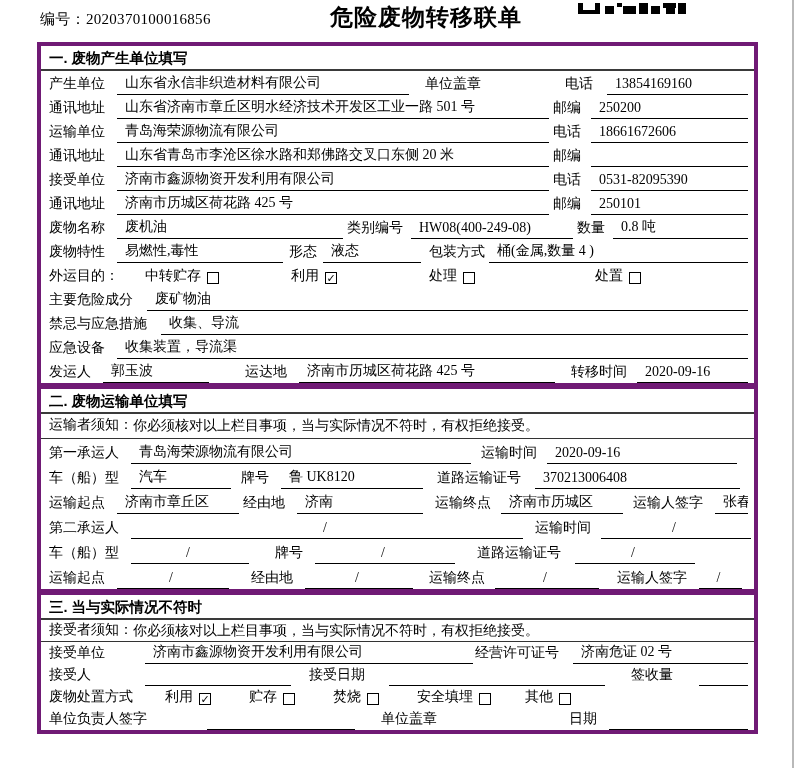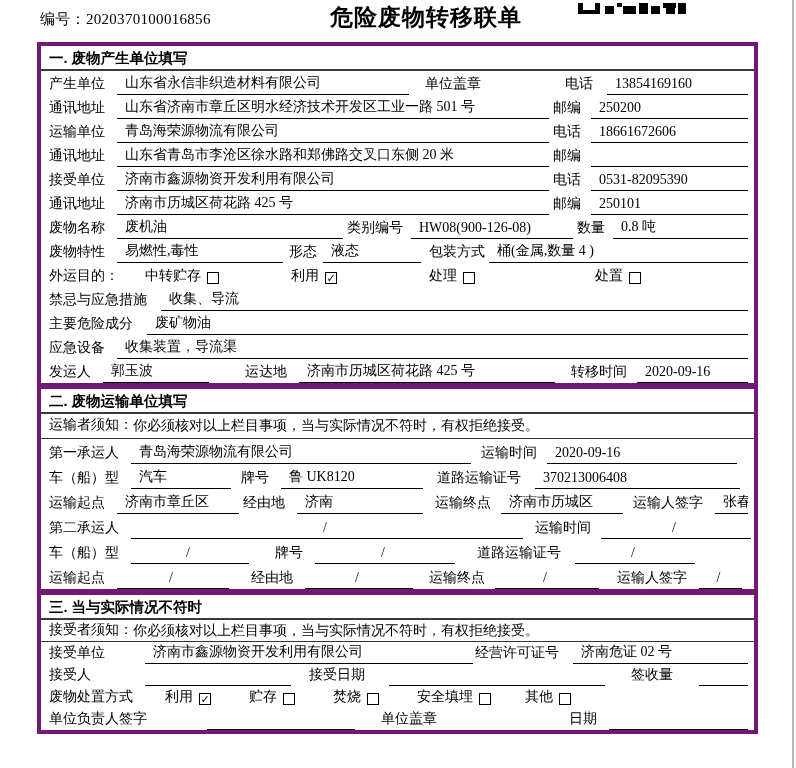--- a/index.html
+++ b/index.html
@@ -115,21 +115,21 @@
         <span class="lab" style="width:62px">通讯地址</span>
         <span class="val" style="width:432px">济南市历城区荷花路 425 号</span>
         <span class="lab" style="width:36px;padding-left:4px">邮编</span>
         <span class="val grow">250101</span>
       </div>
 
       <div class="row">
         <span class="lab" style="width:62px">废物名称</span>
         <span class="val" style="width:226px">废机油</span>
         <span class="lab" style="width:62px;padding-left:4px">类别编号</span>
-        <span class="val" style="width:162px">HW08(900-126-08)</span>
+        <span class="val" style="width:162px">HW08(400-249-08)</span>
         <span class="lab" style="width:34px;padding-left:4px">数量</span>
         <span class="val grow">0.8 吨</span>
       </div>
 
       <div class="row">
         <span class="lab" style="width:62px">废物特性</span>
         <span class="val" style="width:166px">易燃性,毒性</span>
         <span class="lab" style="width:34px;padding-left:6px">形态</span>
         <span class="val" style="width:98px">液态</span>
         <span class="lab" style="width:62px;padding-left:8px">包装方式</span>
@@ -150,27 +150,27 @@
         <span class="ck">
             <span></span>
           </span>
         <span class="ckrow-lab" style="margin-left:120px">处置</span>
         <span class="ck">
             <span></span>
           </span>
       </div>
 
       <div class="row">
+        <span class="lab" style="width:92px">主要危险成分</span>
+        <span class="val grow">废矿物油</span>
+      </div>
+
+      <div class="row">
         <span class="lab" style="width:106px">禁忌与应急措施</span>
         <span class="val grow">收集、导流</span>
-      </div>
-
-      <div class="row">
-        <span class="lab" style="width:92px">主要危险成分</span>
-        <span class="val grow">废矿物油</span>
       </div>
 
       <div class="row">
         <span class="lab" style="width:62px">应急设备</span>
         <span class="val grow">收集装置，导流渠</span>
       </div>
 
       <div class="row">
         <span class="lab" style="width:48px">发运人</span>
         <span class="val" style="width:106px">郭玉波</span>

